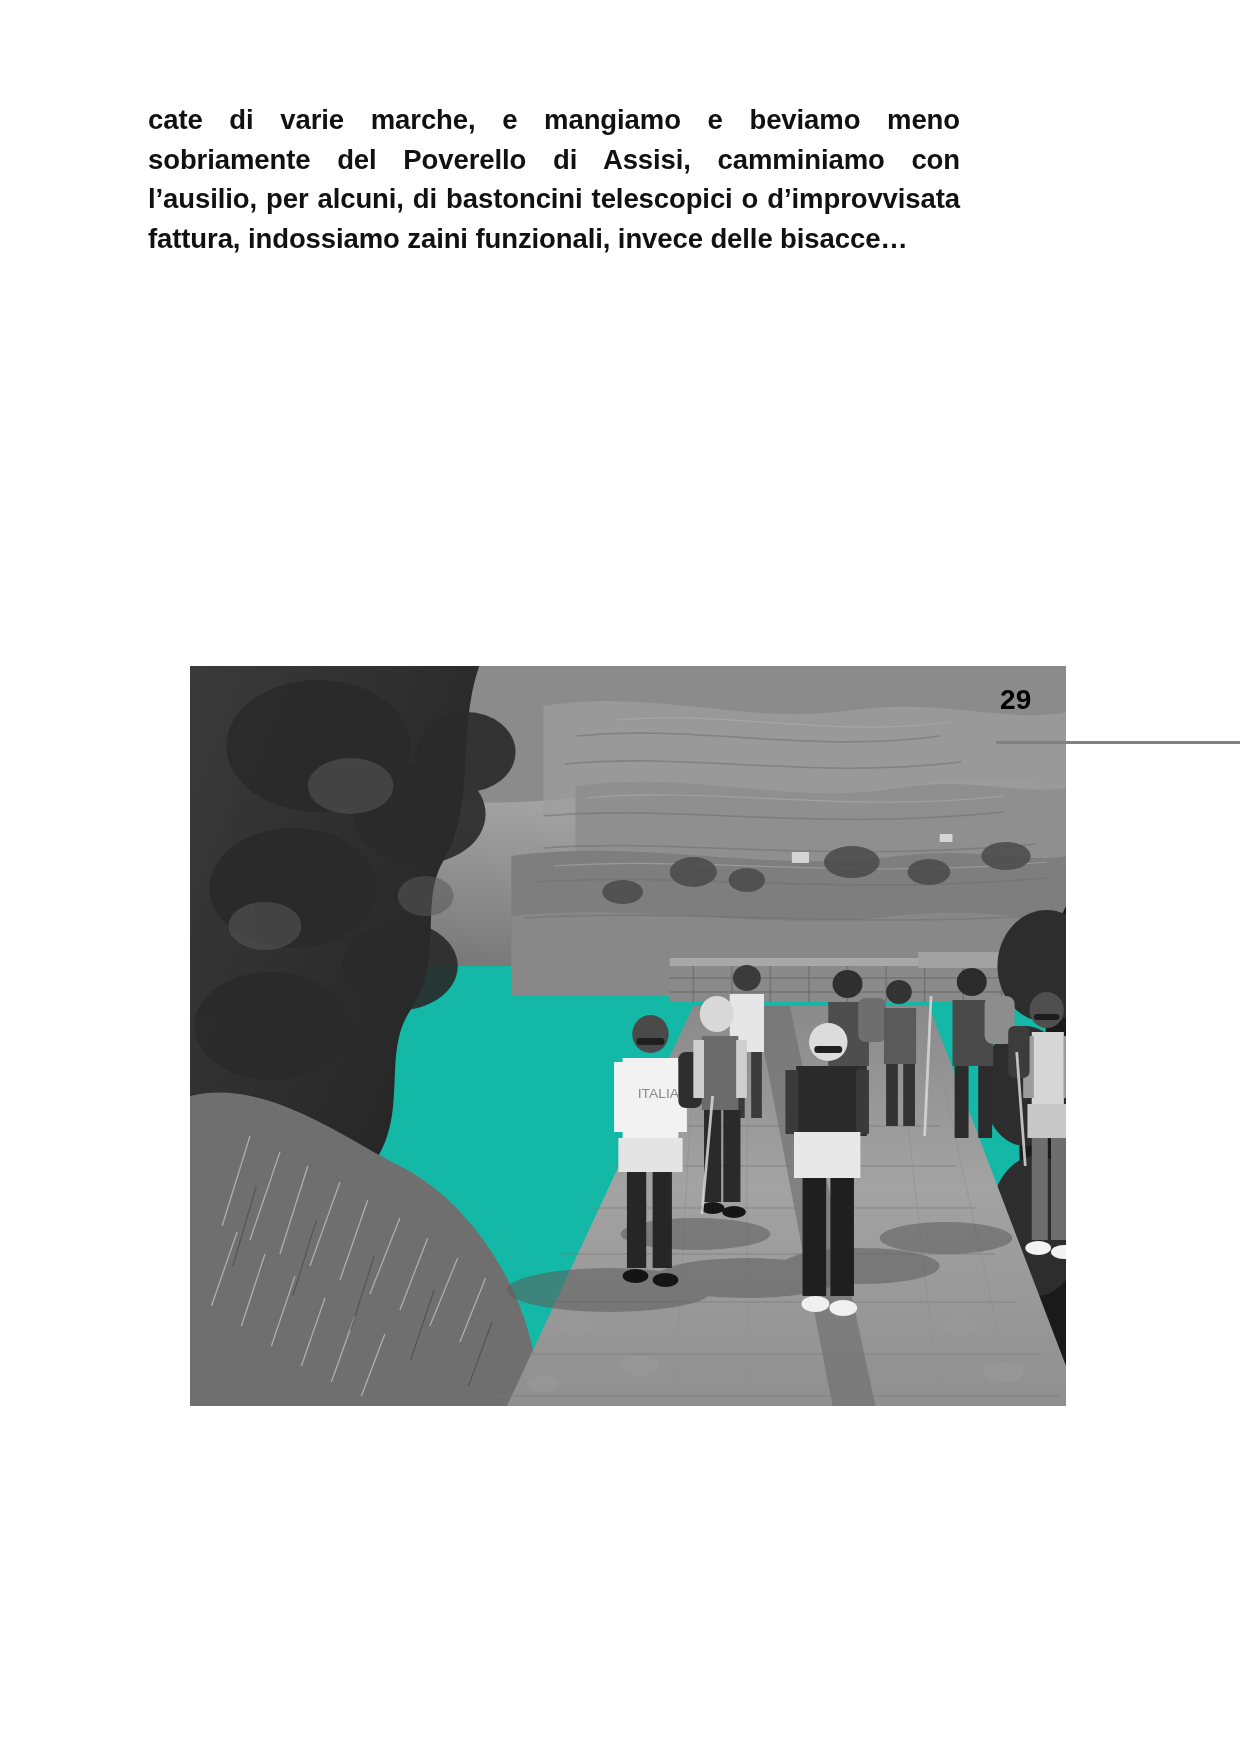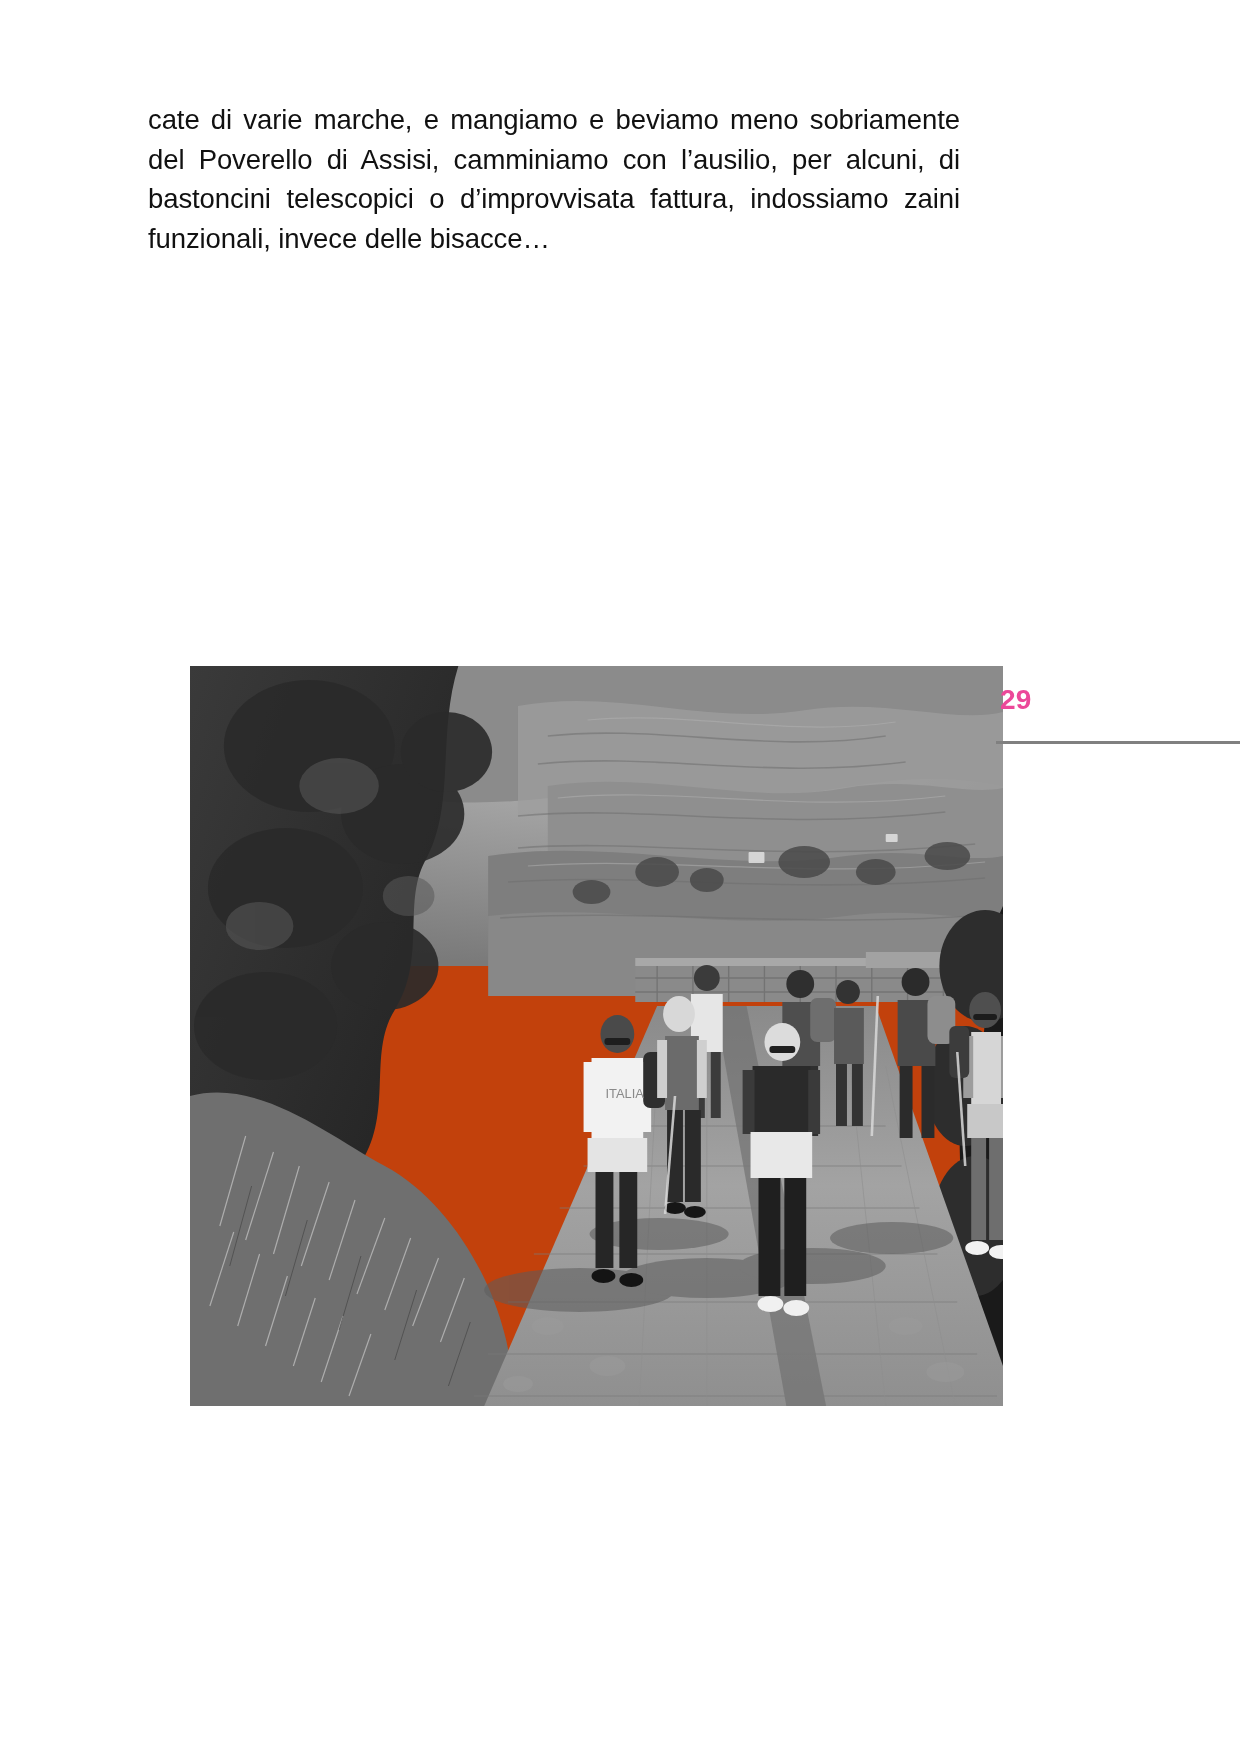--- a/index.html
+++ b/index.html
@@ -18,20 +18,21 @@
     background: #ffffff;
     overflow: hidden;
   }
 
   
   .textblock {
     position: absolute;
     left: 148px;
     top: 100px;
     width: 812px;
+    font-weight: bold;
   }
   .para {
     margin: 0;
     font-size: 27.5px;
     line-height: 39.5px;
     text-align: justify;
     text-justify: inter-word;
     letter-spacing: -0.1px;
     color: #111111;
   }
@@ -44,43 +45,43 @@
   }
   .ital {
     font-style: italic;
   }
 
   
   .photo-figure {
     position: absolute;
     left: 150px;
     top: 650px;
-    width: 813px;
+    width: 876px;
     height: 740px;
     overflow: hidden;
-    background: #c2410c;
+    background: #14b8a6;
   }
   .photo-canvas {
     position: absolute;
     inset: 0;
     width: 100%;
     height: 100%;
   }
 
   
   .folio {
     position: absolute;
     left: 1000px;
     top: 686px;
     width: 240px;
   }
   .folio-number {
     font-size: 28px;
     font-weight: bold;
-    color: #ec4899;
+    color: #000000;
     line-height: 1;
     letter-spacing: 0.3px;
   }
   .folio-rule {
     position: absolute;
     left: 996px;
     top: 741px;
     width: 244px;
     height: 3px;
     background: #808080;

